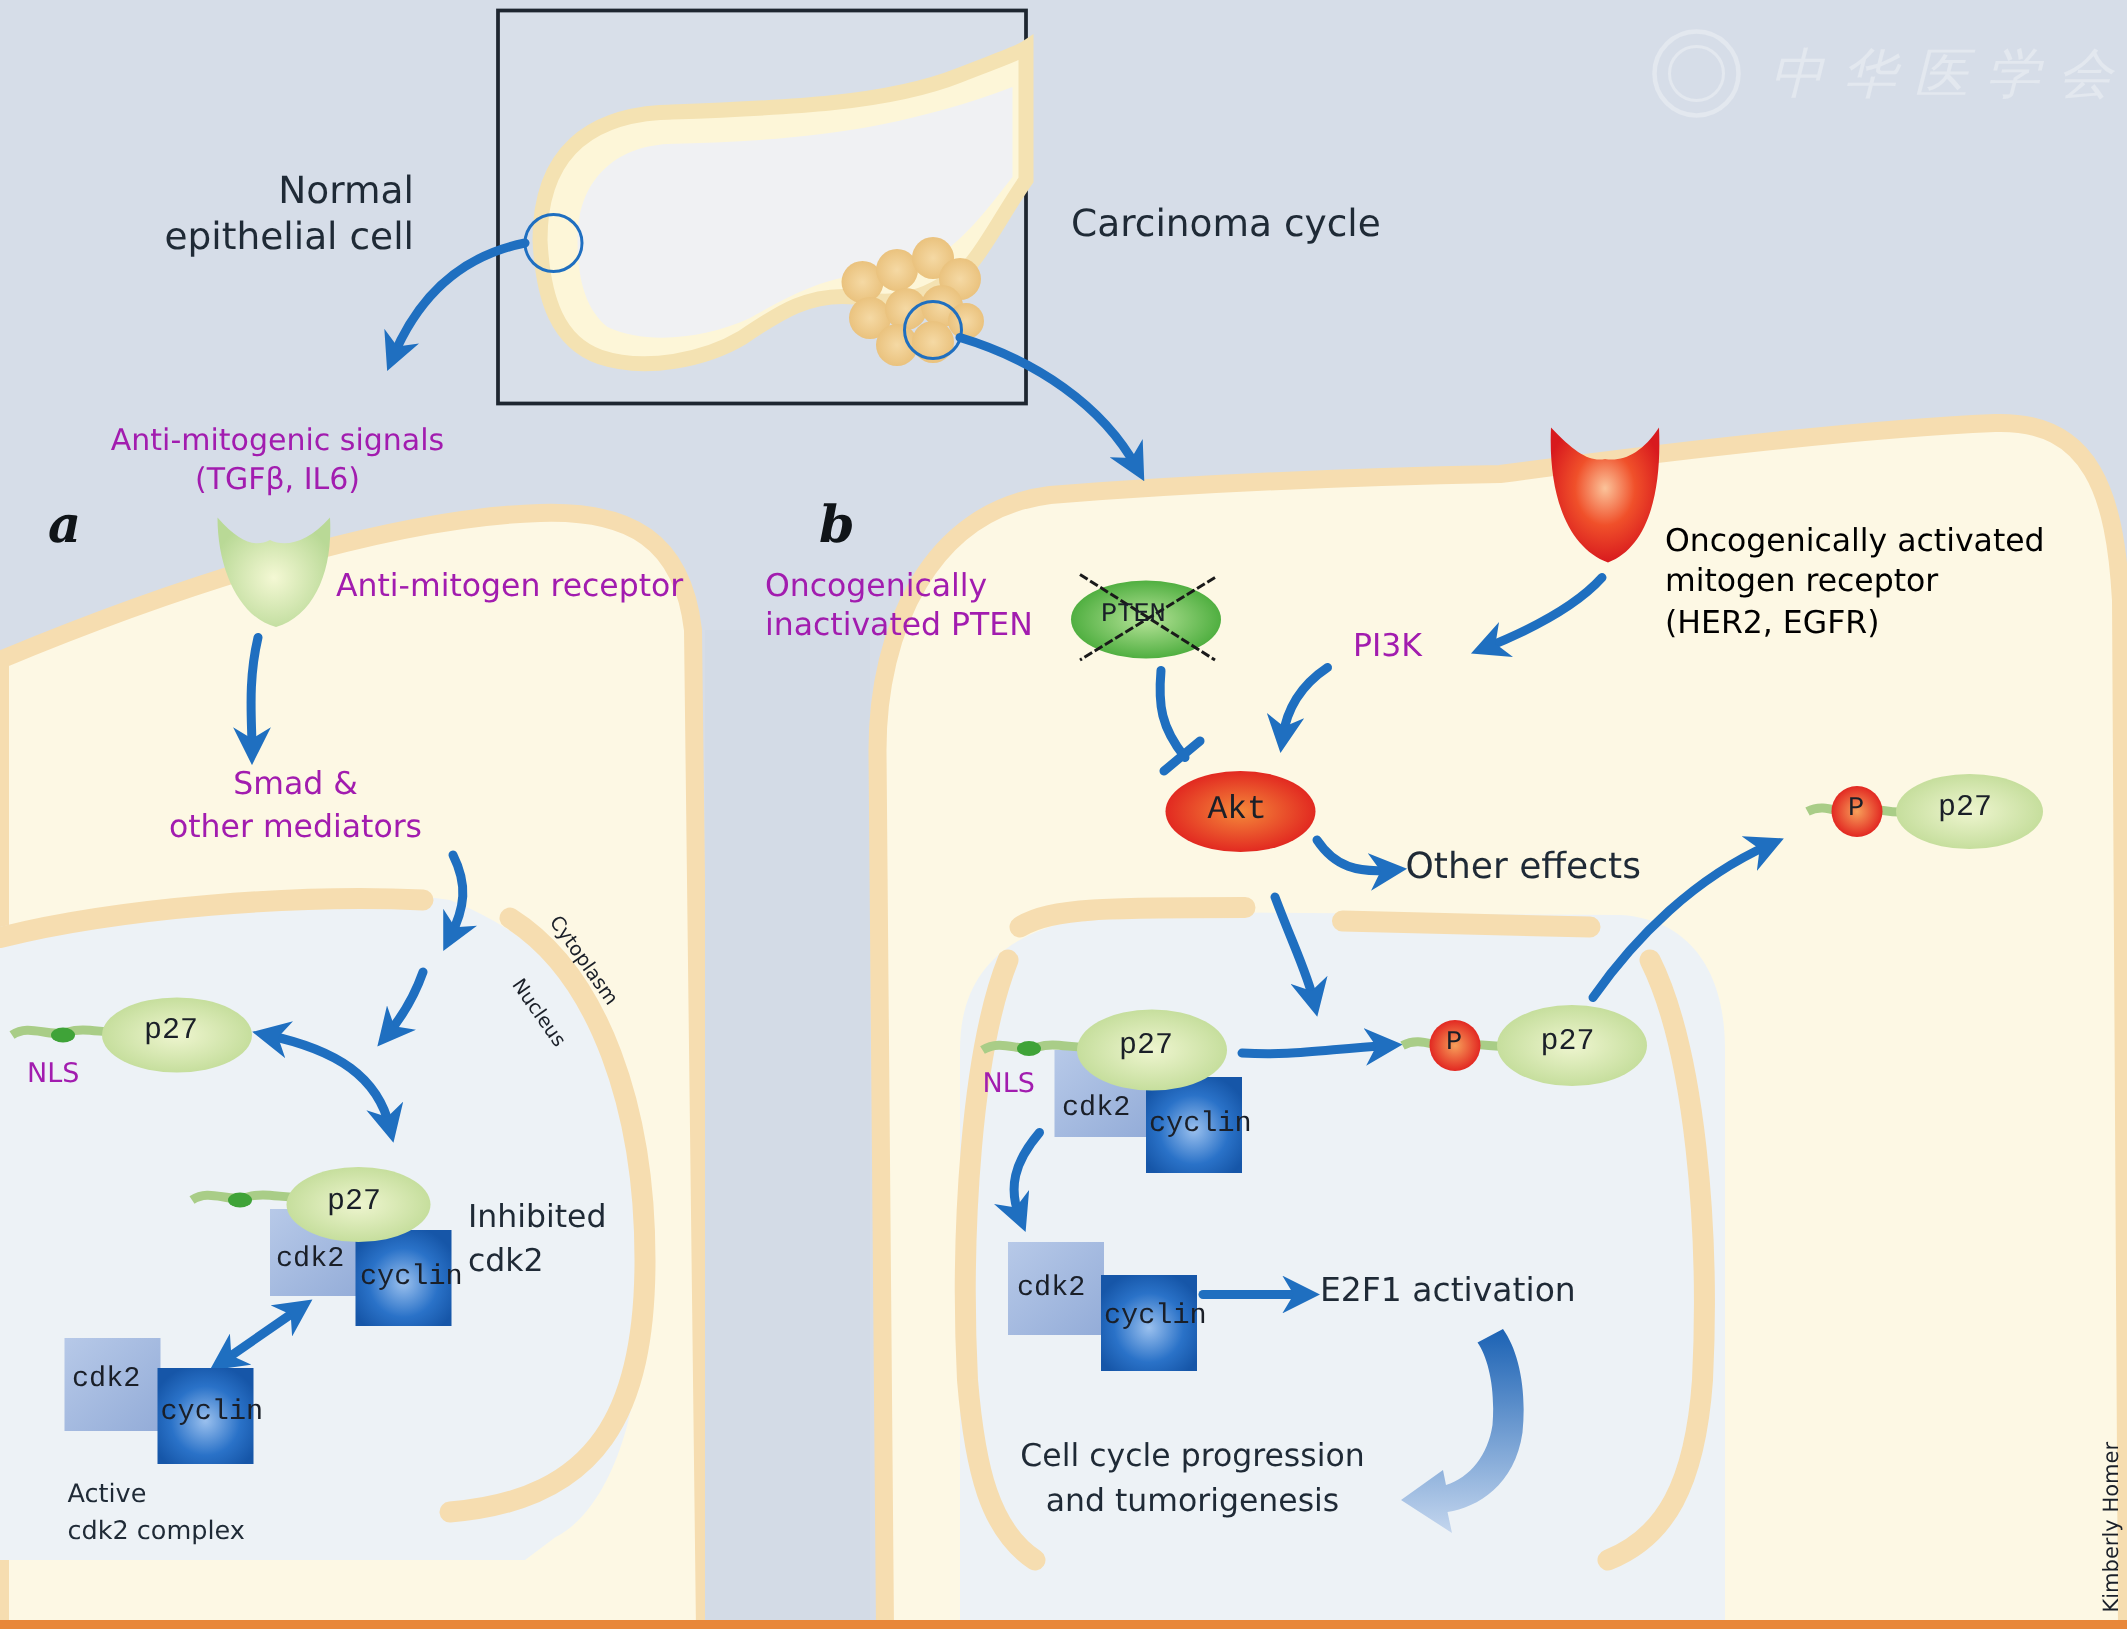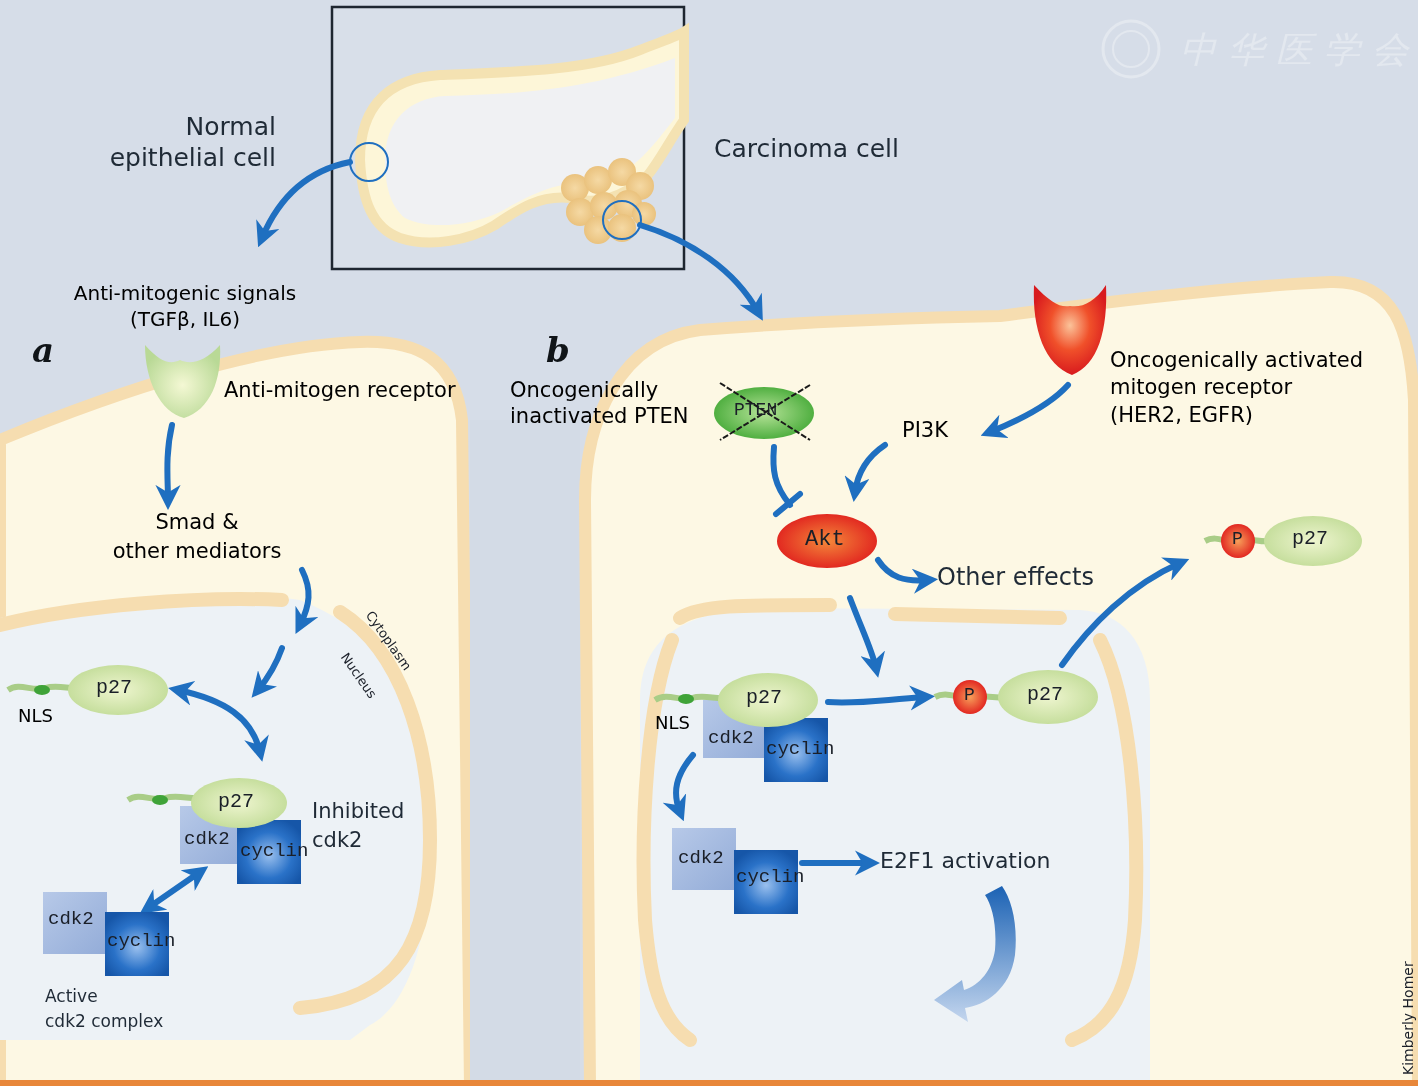--- a/index.html
+++ b/index.html
@@ -1,20 +1,20 @@
 <!DOCTYPE html>
 <html><head>
 <meta charset="utf-8">
 <style>
   html, body { margin: 0; padding: 0; }
   body { width: 1418px; height: 1086px; position: relative; overflow: hidden; background: #d6dde8; font-family: "DejaVu Sans", sans-serif; }
   #stage { position: absolute; left: 0; top: 0; width: 1274px; height: 1086px; }
   .lbl { position: absolute; white-space: pre; line-height: 1.22; }
   .dark { color: #1f2a36; }
-  .green { color: #000000; }
+  .green { color: #a21caf; }
   .red { color: #000000; }
   .center { text-align: center; }
   .right { text-align: right; }
   .panel-letter { font-family: "DejaVu Serif", serif; font-style: italic; font-weight: bold; font-size: 34px; color: #101418; }
   .mol-text { font-size: 20px; color: #1a1f28; font-family: Liberation Mono, monospace; }
   .credit { position: absolute; transform: rotate(-90deg); transform-origin: left top; font-size: 14px; color: #1a1f28; white-space: pre; }
   .watermark { position: absolute; left: 1100px; top: 18px; opacity: 0.55; }
 </style>
 </head>
 <body>
@@ -167,21 +167,21 @@
 <div class="watermark">
   <svg width="62" height="62" style="position:absolute;left:0;top:0">
     <circle cx="31" cy="31" r="28" fill="none" stroke="#eef1f5" stroke-width="3"></circle>
     <circle cx="31" cy="31" r="18" fill="none" stroke="#eef1f5" stroke-width="2"></circle>
   </svg>
   <span class="lbl" style="left:80px;top:10px;font-family:'DejaVu Serif',serif;font-size:36px;color:#eef1f5;letter-spacing:12px;font-style:italic;">中华医学会</span>
 </div>
 
 <div class="lbl dark right" style="left:96px;top:112px;font-size:25px;width:180px;">Normal
 epithelial cell</div>
-<div class="lbl dark" style="left:714px;top:134px;font-size:25px;">Carcinoma cell</div>
+<div class="lbl dark" style="left:714px;top:134px;font-size:25px;">Carcinoma cycle</div>
 
 <div class="lbl panel-letter" style="left:32px;top:330px;">a</div>
 <div class="lbl panel-letter" style="left:546px;top:330px;">b</div>
 
 <div class="lbl green center" style="left:40px;top:280px;width:290px;font-size:20px;line-height:1.3;">Anti-mitogenic signals
 (TGFβ, IL6)</div>
 <div class="lbl green" style="left:224px;top:378px;font-size:21px;">Anti-mitogen receptor</div>
 <div class="lbl green center" style="left:92px;top:508px;width:210px;font-size:21px;line-height:1.4;">Smad &amp;
 other mediators</div>
 <div class="lbl" style="left:375px;top:608px;font-size:13px;color:#1a1f28;transform:rotate(55deg);transform-origin:left top;">Cytoplasm</div>
@@ -218,15 +218,17 @@
 
 <div class="lbl mol-text" style="left:964px;top:685px;font-size:18px;">P</div>
 <div class="lbl mol-text" style="left:1027px;top:683px;">p27</div>
 
 <div class="lbl mol-text" style="left:1232px;top:529px;font-size:18px;">P</div>
 <div class="lbl mol-text" style="left:1292px;top:527px;">p27</div>
 
 <div class="lbl mol-text" style="left:678px;top:847px;font-size:19px;">cdk2</div>
 <div class="lbl mol-text" style="left:736px;top:866px;font-size:19px;">cyclin</div>
 <div class="lbl dark" style="left:880px;top:848px;font-size:22px;">E2F1 activation</div>
+<div class="lbl dark center" style="left:660px;top:955px;width:270px;font-size:21px;line-height:1.45;">Cell cycle progression
+and tumorigenesis</div>
 
 <div class="credit" style="left:1400px;top:1075px;">Kimberly Homer</div>
 </div>
 
 </body></html>

